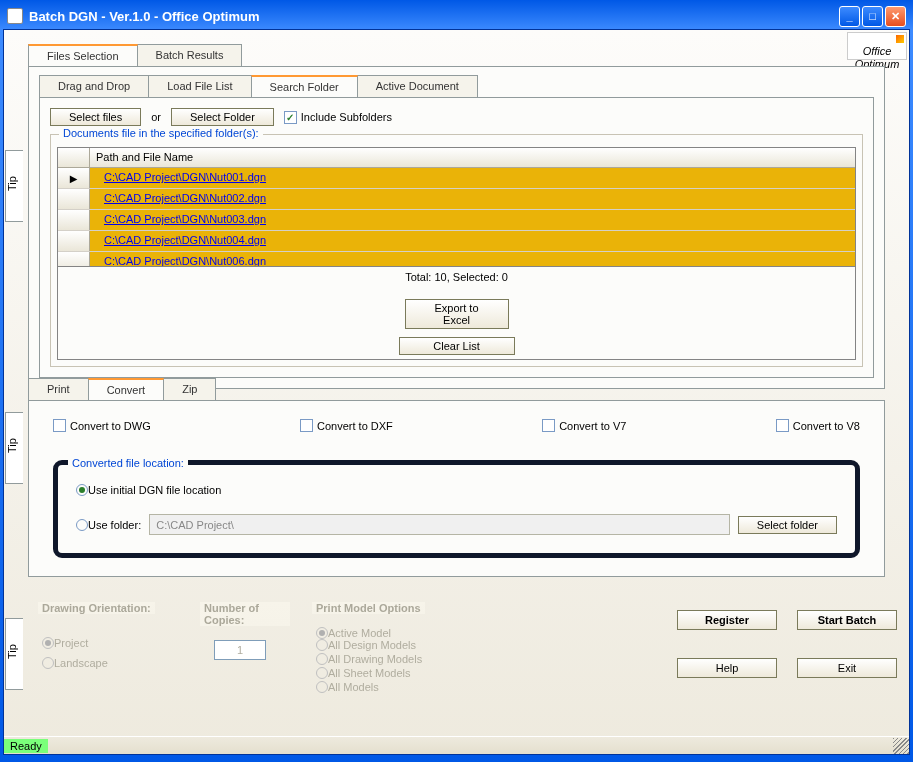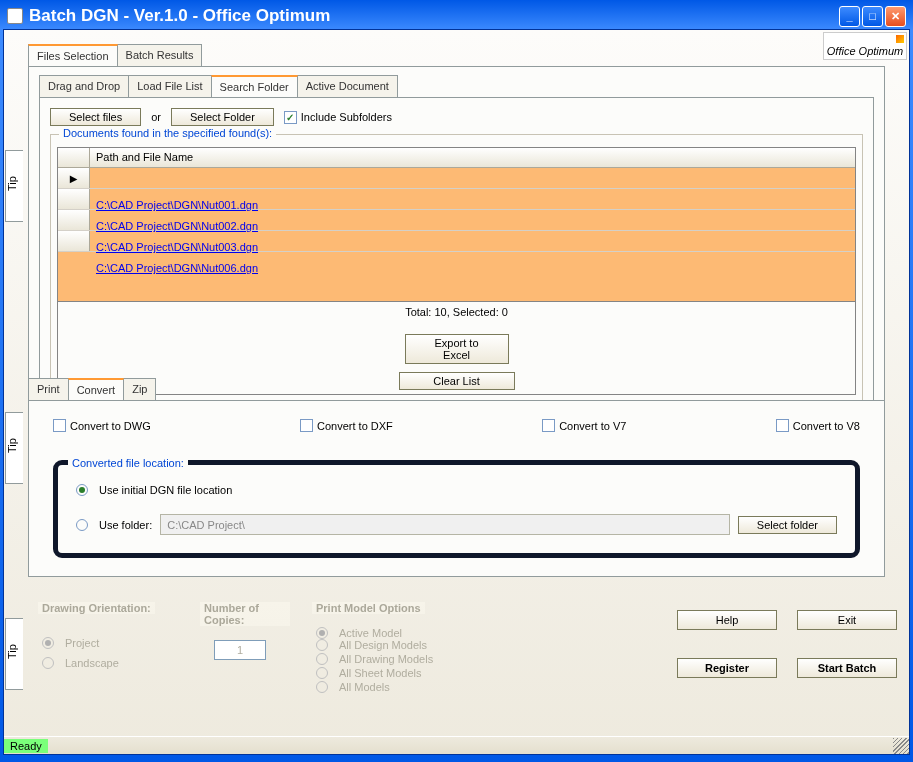--- a/index.html
+++ b/index.html
@@ -1,52 +1,52 @@
 <!DOCTYPE html>
 <html><head>
 <meta charset="utf-8">
 <style>
 * { box-sizing: border-box; font-family: Tahoma, sans-serif; font-size: 11px; }
 body { margin: 0; background: #fff; }
 .window { width: 913px; height: 762px; background: linear-gradient(to bottom, #0058e6 0%, #3d8bff 4%, #0058e6 100%); padding: 3px; position: relative; }
 .titlebar { height: 26px; display: flex; align-items: center; padding: 0 4px; color: white; font-weight: bold; }
 .titlebar .icon { width: 16px; height: 16px; background: #fff; border: 1px solid #888; margin-right: 6px; border-radius: 2px; }
-.titlebar .title { flex: 1; font-size: 17px; }
+.titlebar .title { flex: 1; font-size: 13px; }
 .tbtns { display: flex; gap: 2px; }
 .tbtn { width: 21px; height: 21px; border: 1px solid #fff; border-radius: 3px; display: flex; align-items: center; justify-content: center; font-weight: bold; font-family: Arial; }
 .tbtn.min, .tbtn.max { background: linear-gradient(to bottom, #3d8bff, #0058e6); color: white; }
 .tbtn.close { background: linear-gradient(to bottom, #ff9a6f, #e64e1f); color: white; }
 .client { background: linear-gradient(to bottom, #fdfcfa, #eeeade); height: 726px; position: relative; border: 1px solid #003399; }
-.logo { position: absolute; top: 2px; right: 2px; width: 84px; height: 28px; background: #fff; border: 1px solid #ccc; font-size: 10px; font-style: italic; text-align: center; line-height: 13px; padding-top: 12px; }
+.logo { position: absolute; top: 2px; right: 2px; width: 60px; height: 28px; background: #fff; border: 1px solid #ccc; font-size: 10px; font-style: italic; text-align: center; line-height: 13px; padding-top: 12px; }
 .logo .corner { position: absolute; top: 2px; right: 2px; width: 8px; height: 8px; background: linear-gradient(135deg, #ff6600, #ffcc00); }
 .main-tabs { position: absolute; top: 14px; left: 24px; right: 24px; }
 .tabstrip { display: flex; }
-.tab { padding: 4px 8px; background: #f5f3eb; border: 1px solid #919b9c; border-bottom: none; margin-right: -1px; color: #333; cursor: default; }
+.tab { padding: 4px 18px; background: #f5f3eb; border: 1px solid #919b9c; border-bottom: none; margin-right: -1px; color: #333; cursor: default; }
 .tab.active { background: #fcfcfa; border-top: 2px solid #ff9933; position: relative; z-index: 2; }
 .tab-body { border: 1px solid #919b9c; background: #fcfcfa; padding: 8px 10px 10px 10px; }
 .subtabs .tab-body { background: #fcfcfa; padding: 10px; }
 .row { display: flex; align-items: center; gap: 10px; }
 .btn { background: linear-gradient(to bottom, #fff, #eee9da); border: 1px solid #7a7a5a; padding: 2px 18px; cursor: default; }
 .fieldset { border: 1px solid #c8c3b4; padding: 6px 0 0 0; margin-top: 8px; position: relative; }
 .fieldset .legend { position: absolute; top: -8px; left: 8px; background: #fcfcfa; padding: 0 4px; color: #0046d5; }
-.grid { border: 1px solid #848484; background: #fdba74; height: 155px; overflow: hidden; position: relative; margin: 6px 6px 0 6px; }
+.grid { border: 1px solid #848484; background: #eab308; height: 120px; overflow: hidden; position: relative; margin: 6px 6px 0 6px; }
 .grid-head { background: linear-gradient(to bottom, #fff, #eae6d8); border-bottom: 1px solid #aca899; display: flex; height: 20px; }
 .grid-head .rowhdr { width: 32px; border-right: 1px solid #aca899; background: linear-gradient(to bottom, #fff, #eae6d8); }
 .grid-head .colhdr { flex: 1; padding: 3px 6px; }
 .grid-body { height: 125px; overflow-y: scroll; }
 .grid-row { display: flex; height: 21px; border-bottom: 1px solid #d4d0c8; }
 .grid-row .rowhdr { width: 32px; background: linear-gradient(to bottom, #fff, #eae6d8); border-right: 1px solid #aca899; display: flex; align-items: center; justify-content: center; }
-.grid-row .cell { flex: 1; padding: 3px 6px; margin-top: 28px; }
+.grid-row .cell { flex: 1; padding: 3px 14px; }
 .grid-row .cell a { color: #0000ee; text-decoration: underline; }
 .arrow { font-size: 10px; }
 .grid-footer { display: flex; align-items: center; padding: 4px 6px; border: 1px solid #848484; border-top: none; margin: 0 6px 6px 6px; background: #fcfcfa; gap: 8px; flex-direction: column; }
 .grid-footer .spacer { flex: 1; }
 .checkbox { display: inline-flex; align-items: center; gap: 4px; }
 .checkbox .box { width: 13px; height: 13px; background: #fff; border: 1px solid #7a9ac5; display: inline-flex; align-items: center; justify-content: center; font-size: 10px; color: #2a7e2a; font-weight: bold; }
-.radio { display: inline-flex; align-items: center; gap: 11px; }
+.radio { display: inline-flex; align-items: center; gap: 0; }
 .radio .circ { width: 12px; height: 12px; border: 1px solid #7a9ac5; border-radius: 50%; display: inline-flex; align-items: center; justify-content: center; }
 .radio .circ.sel::after { content: ''; width: 6px; height: 6px; background: #2a7e2a; border-radius: 50%; }
 .radio.dis .circ { border-color: #c0c0c0; }
 .radio.dis .circ.sel::after { background: #b0b0b0; }
 .op-tabs { position: absolute; top: 348px; left: 24px; right: 24px; }
 .op-body { border: 1px solid #919b9c; background: #fcfcfa; padding: 18px 24px; }
 .convert-row { display: flex; justify-content: space-between; margin-bottom: 28px; }
 .loc-fieldset { border: 5px solid #0f172a; border-radius: 9px; padding: 18px; position: relative; margin-top: 4px; }
 .loc-fieldset .legend { position: absolute; top: -8px; left: 10px; background: #fcfcfa; padding: 0 4px; color: #0046d5; }
 .loc-row { display: flex; align-items: center; gap: 8px; margin-top: 18px; }
@@ -104,40 +104,44 @@
             <div class="row">
               <button class="btn">Select files</button>
               <span>or</span>
               <button class="btn">Select Folder</button>
               <label class="checkbox">
                 <span class="box">✓</span>
                   <span>Include Subfolders</span>
               </label>
             </div>
             <div class="fieldset">
-              <div class="legend">Documents found in the specified found(s):</div>
+              <div class="legend">Documents file in the specified folder(s):</div>
               <div class="grid">
                 <div class="grid-head">
                   <div class="rowhdr"></div>
                   <div class="colhdr">Path and File Name</div>
                 </div>
                 <div class="grid-body">
                   <div class="grid-row">
                       <div class="rowhdr">
                         <span class="arrow">▶</span>
                       </div>
                       <div class="cell"><a>C:\CAD Project\DGN\Nut001.dgn</a></div>
                     </div>
                   <div class="grid-row">
                       <div class="rowhdr"></div>
                       <div class="cell"><a>C:\CAD Project\DGN\Nut002.dgn</a></div>
                     </div>
                   <div class="grid-row">
                       <div class="rowhdr"></div>
                       <div class="cell"><a>C:\CAD Project\DGN\Nut003.dgn</a></div>
+                    </div>
+                  <div class="grid-row">
+                      <div class="rowhdr"></div>
+                      <div class="cell"><a>C:\CAD Project\DGN\Nut004.dgn</a></div>
                     </div>
                   <div class="grid-row">
                       <div class="rowhdr"></div>
                       <div class="cell"><a>C:\CAD Project\DGN\Nut006.dgn</a></div>
                     </div>
                 </div>
               </div>
               <div class="grid-footer">
                 <span>Total: 10, Selected: 0</span>
                 <span class="spacer"></span>
@@ -227,26 +231,26 @@
               <span class="circ"></span>
               <span>All Sheet Models</span>
             </label></div>
         <div><label class="radio dis">
               <span class="circ"></span>
               <span>All Models</span>
             </label></div>
       </div>
       <div class="btncol">
         <div class="btnrow">
+          <button class="btn2">Register</button>
+          <button class="btn2">Start Batch</button>
+        </div>
+        <div class="btnrow">
           <button class="btn2 plain">Help</button>
           <button class="btn2 plain">Exit</button>
-        </div>
-        <div class="btnrow">
-          <button class="btn2">Register</button>
-          <button class="btn2">Start Batch</button>
         </div>
       </div>
     </div>
 
     <div class="status">
       <span class="ready">Ready</span>
       <span class="grip"></span>
     </div>
   </div>
 </div>

